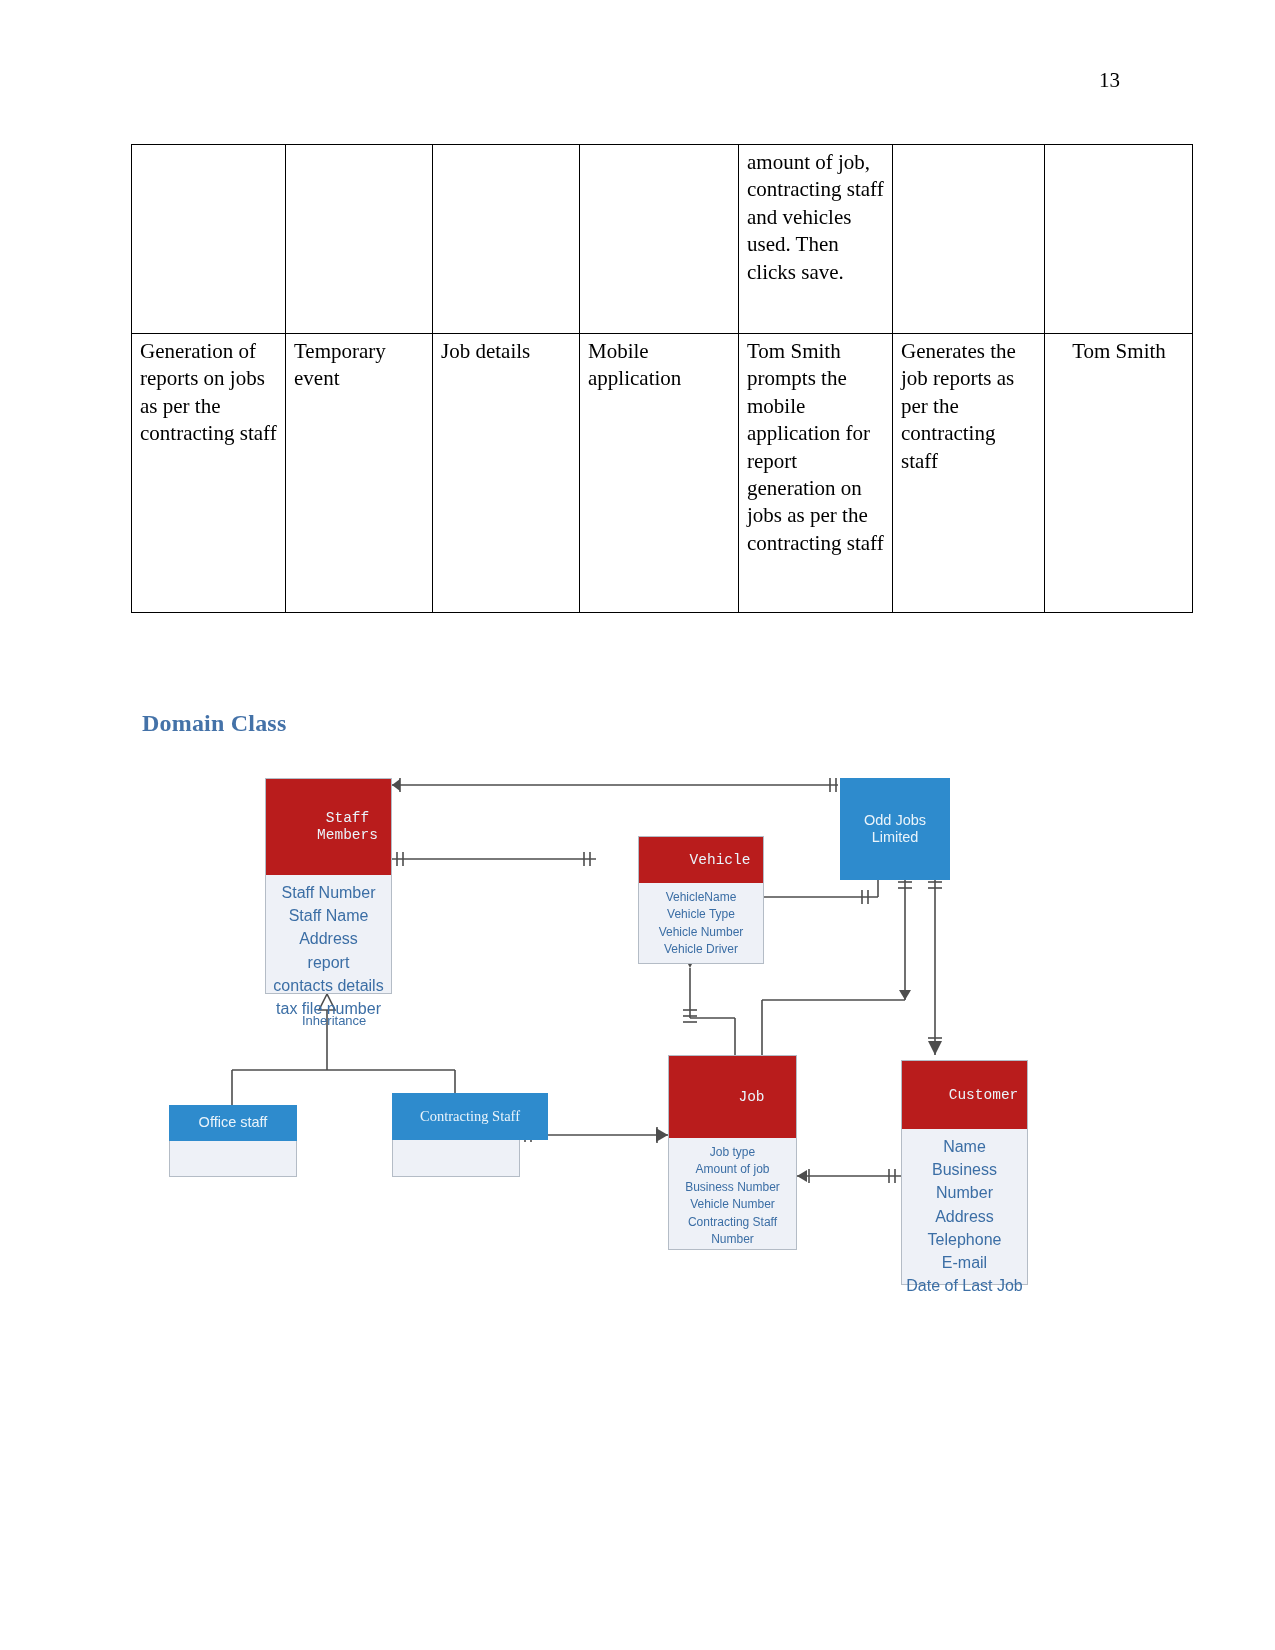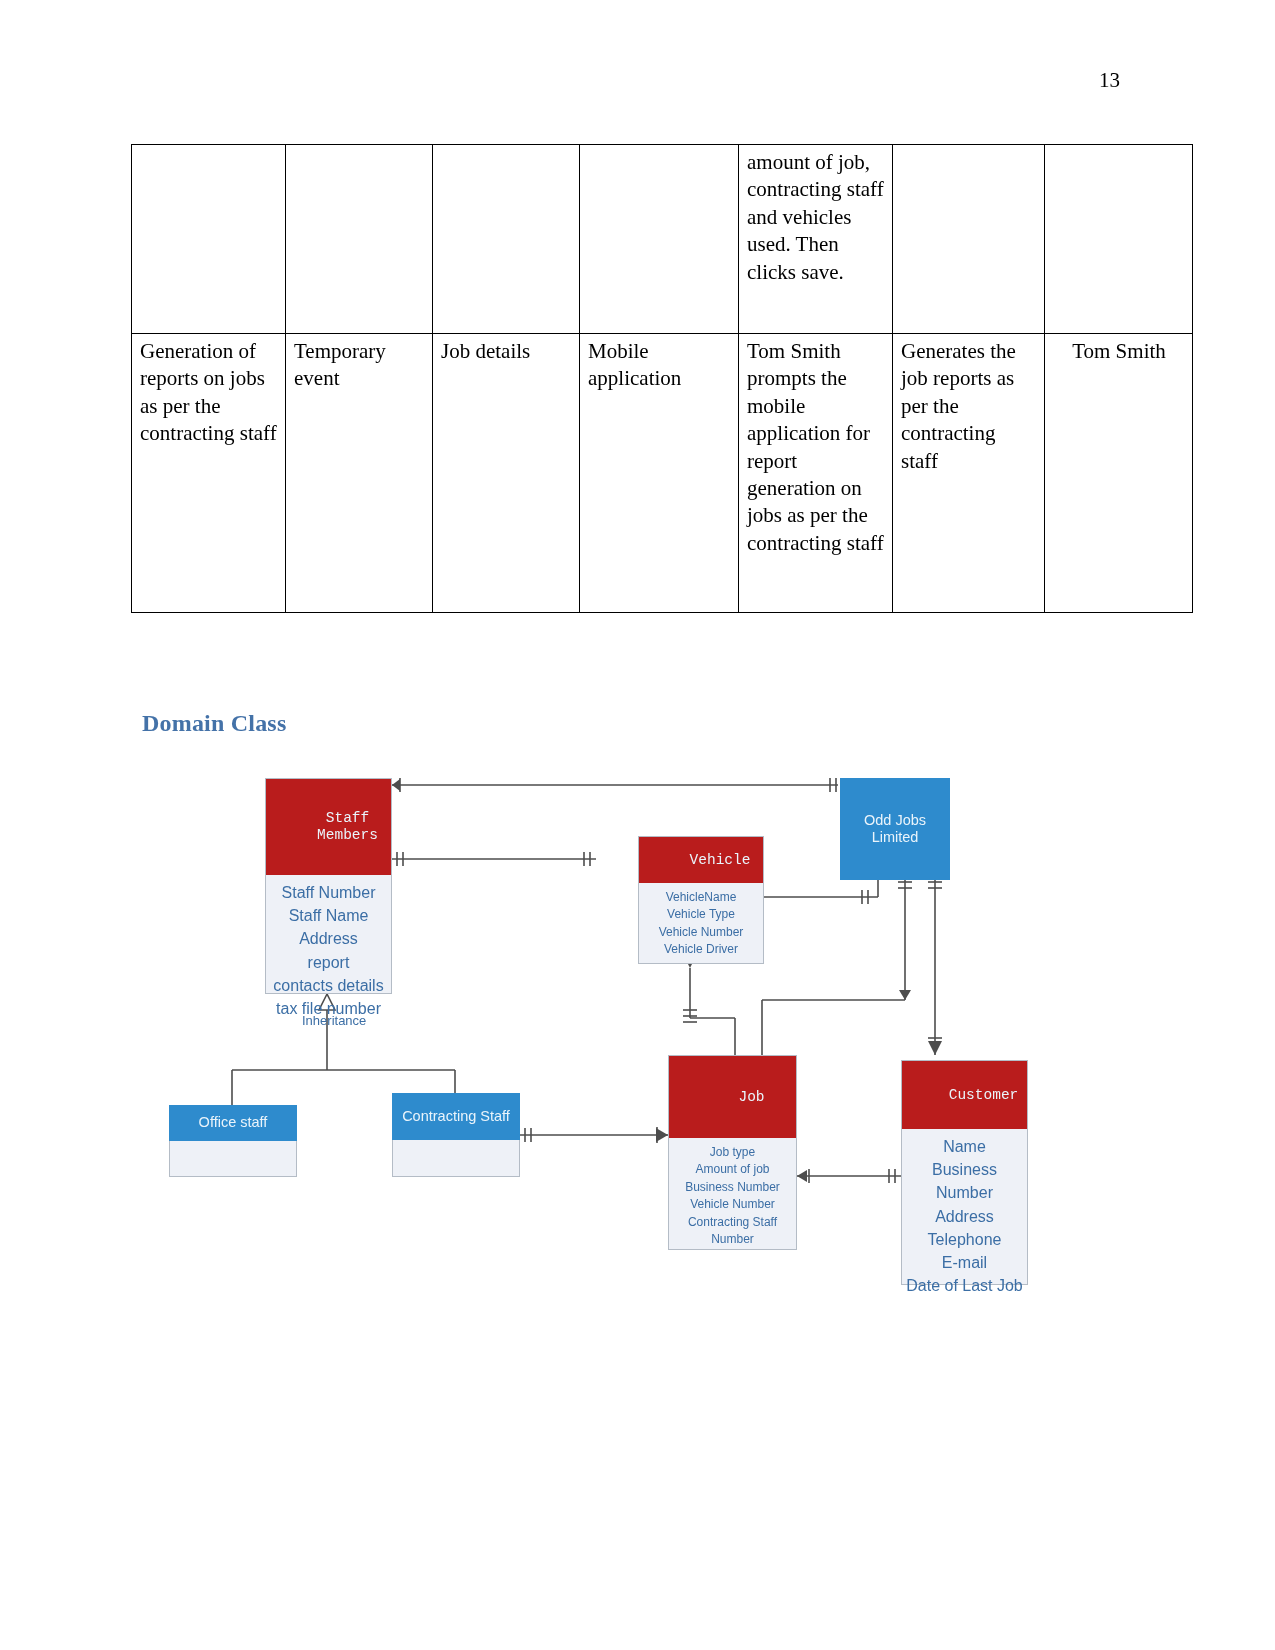--- a/index.html
+++ b/index.html
@@ -263,21 +263,21 @@
 
     <div class="solid-box" style="left:840px; top:18px; width:110px; height:102px;">
       <span>Odd Jobs Limited</span>
     </div>
 
     <div class="solid-box" style="left:169px; top:345px; width:128px; height:36px;">
       <span>Office staff</span>
     </div>
     <div class="empty-sub" style="left:169px; top:381px; width:128px; height:36px;"></div>
 
-    <div class="solid-box" style="left:392px; top:333px; width:128px; height:47px;">
+    <div class="solid-box" style="left:392px; top:333px; width:156px; height:47px;font-family:Liberation Serif, serif;">
       <span>Contracting Staff</span>
     </div>
     <div class="empty-sub" style="left:392px; top:380px; width:128px; height:37px;"></div>
 
     <div class="uml-box" style="left:668px; top:295px; width:129px; height:195px;">
       <div class="uml-head" style="height:82px;">Job</div>
       <div class="uml-attrs wrapping" style="font-size:12px;">
         <div>Job type</div>
         <div>Amount of job</div>
         <div>Business Number</div>

